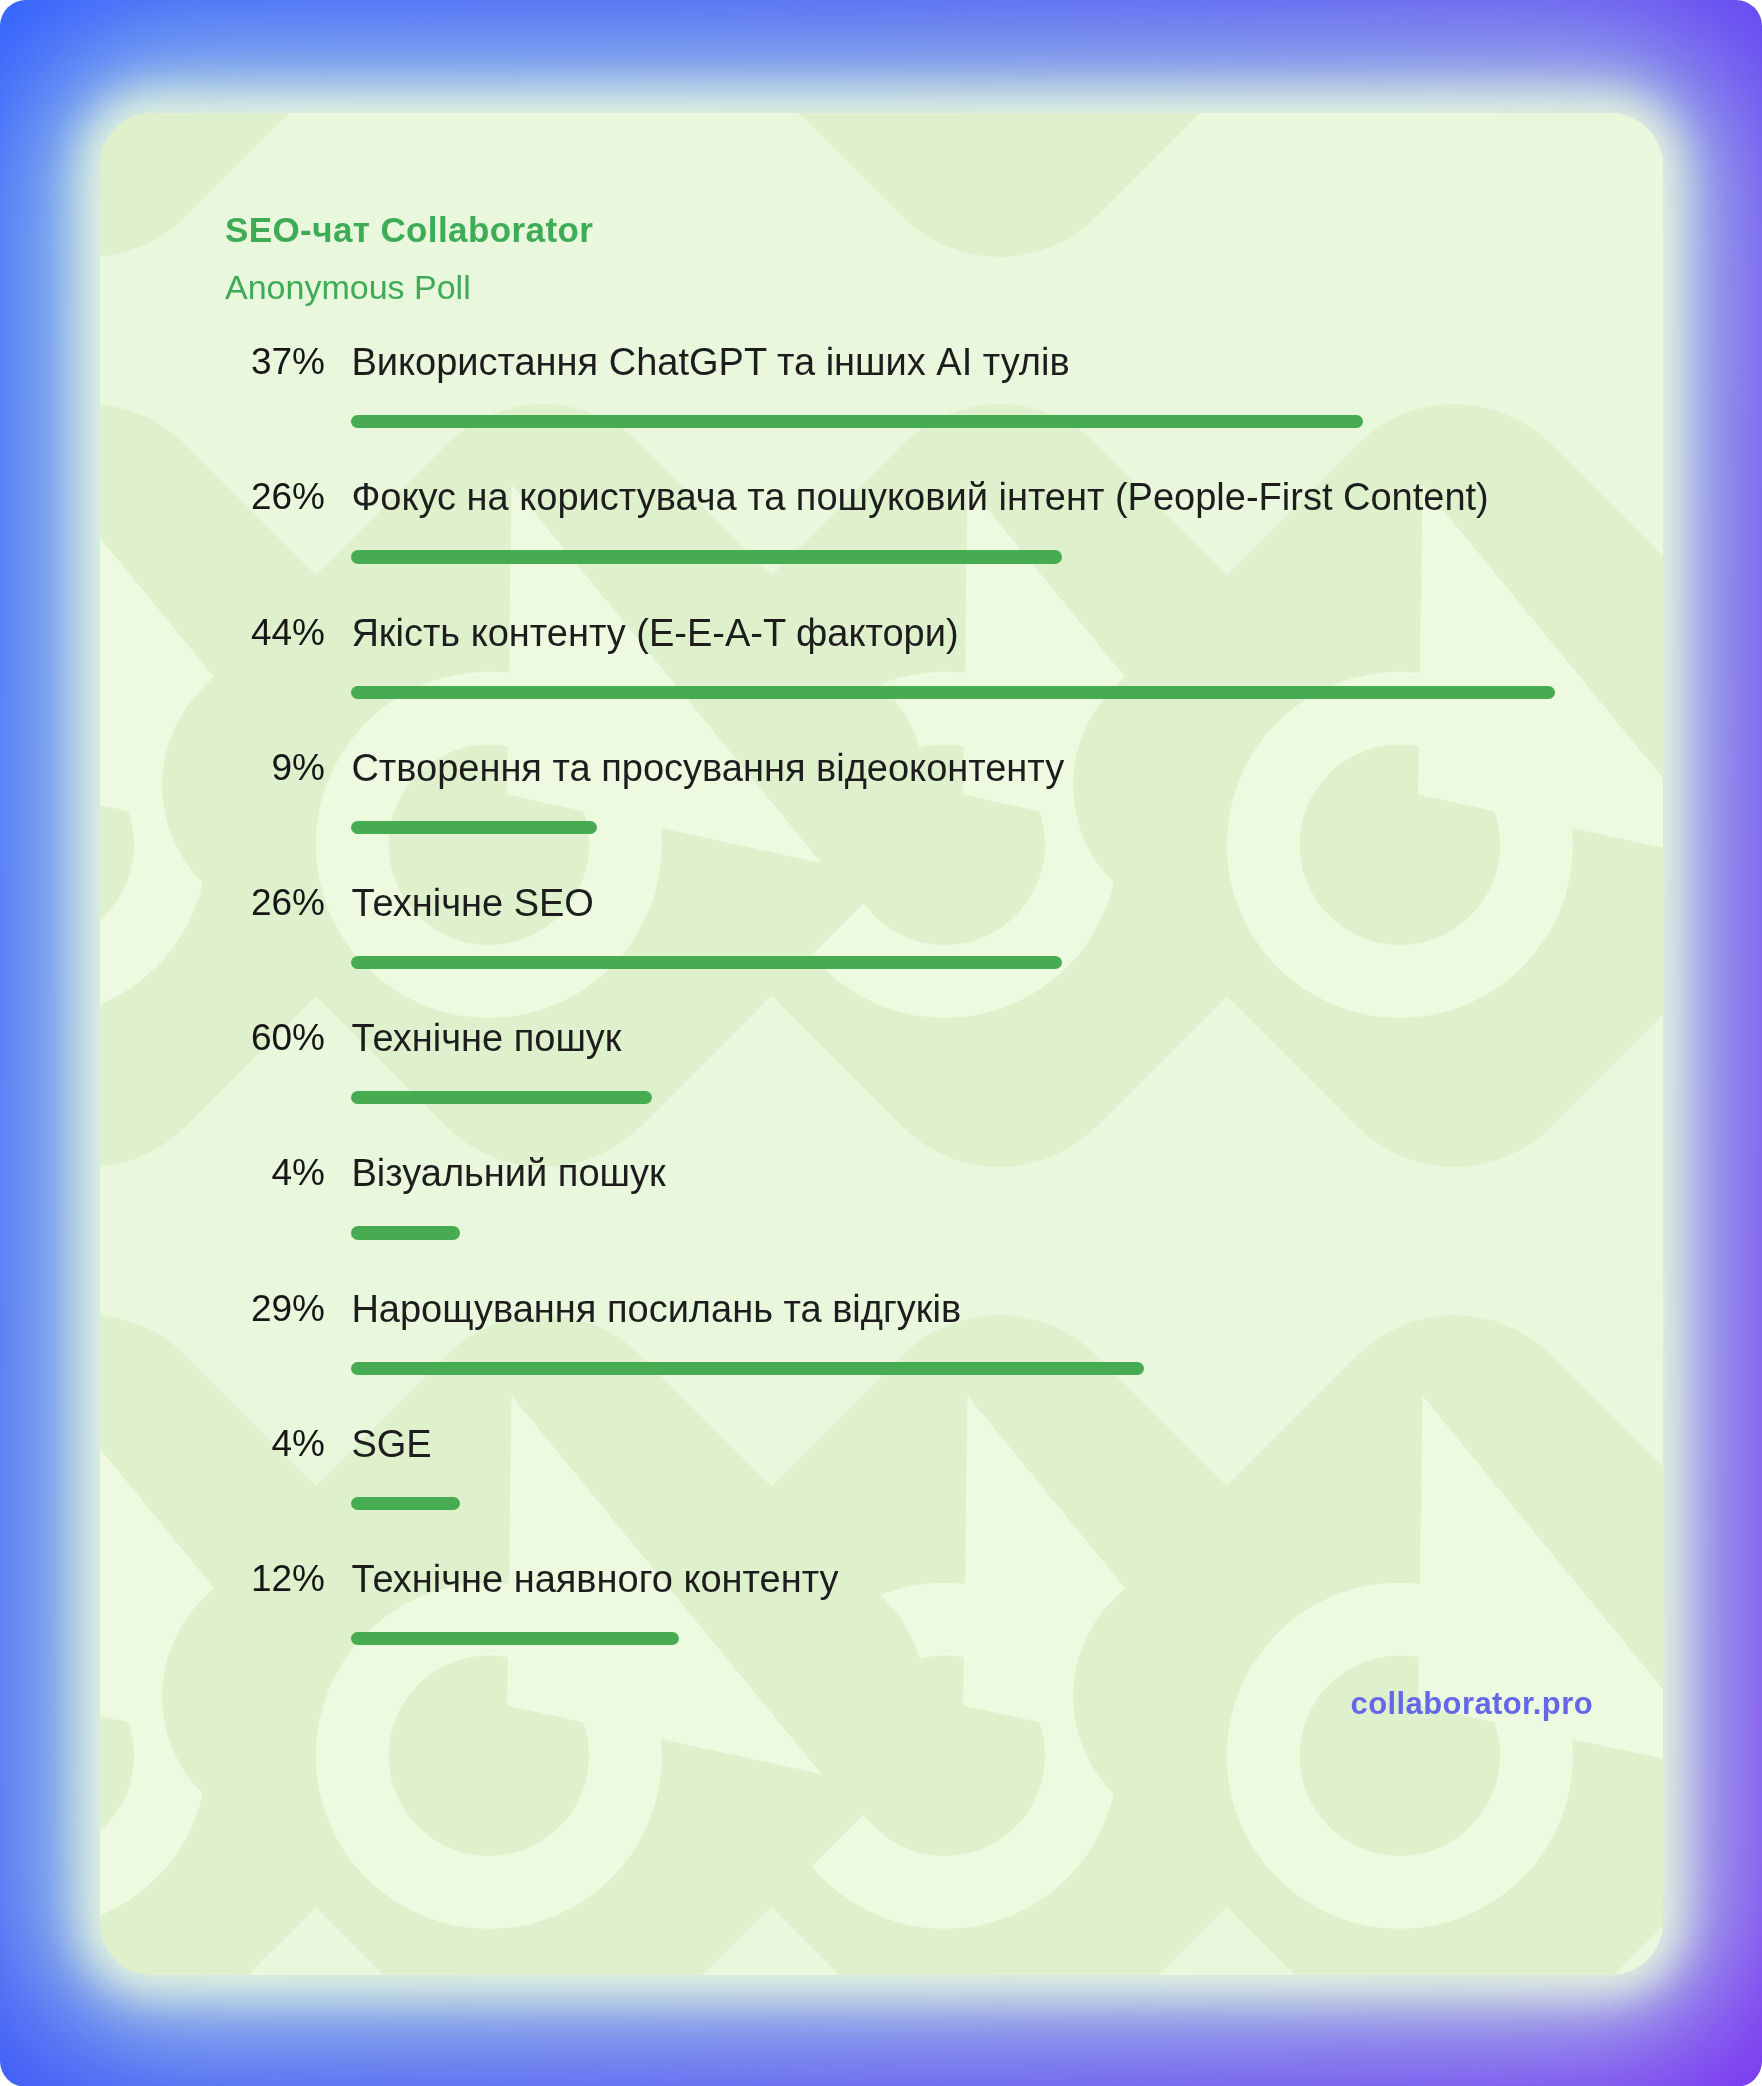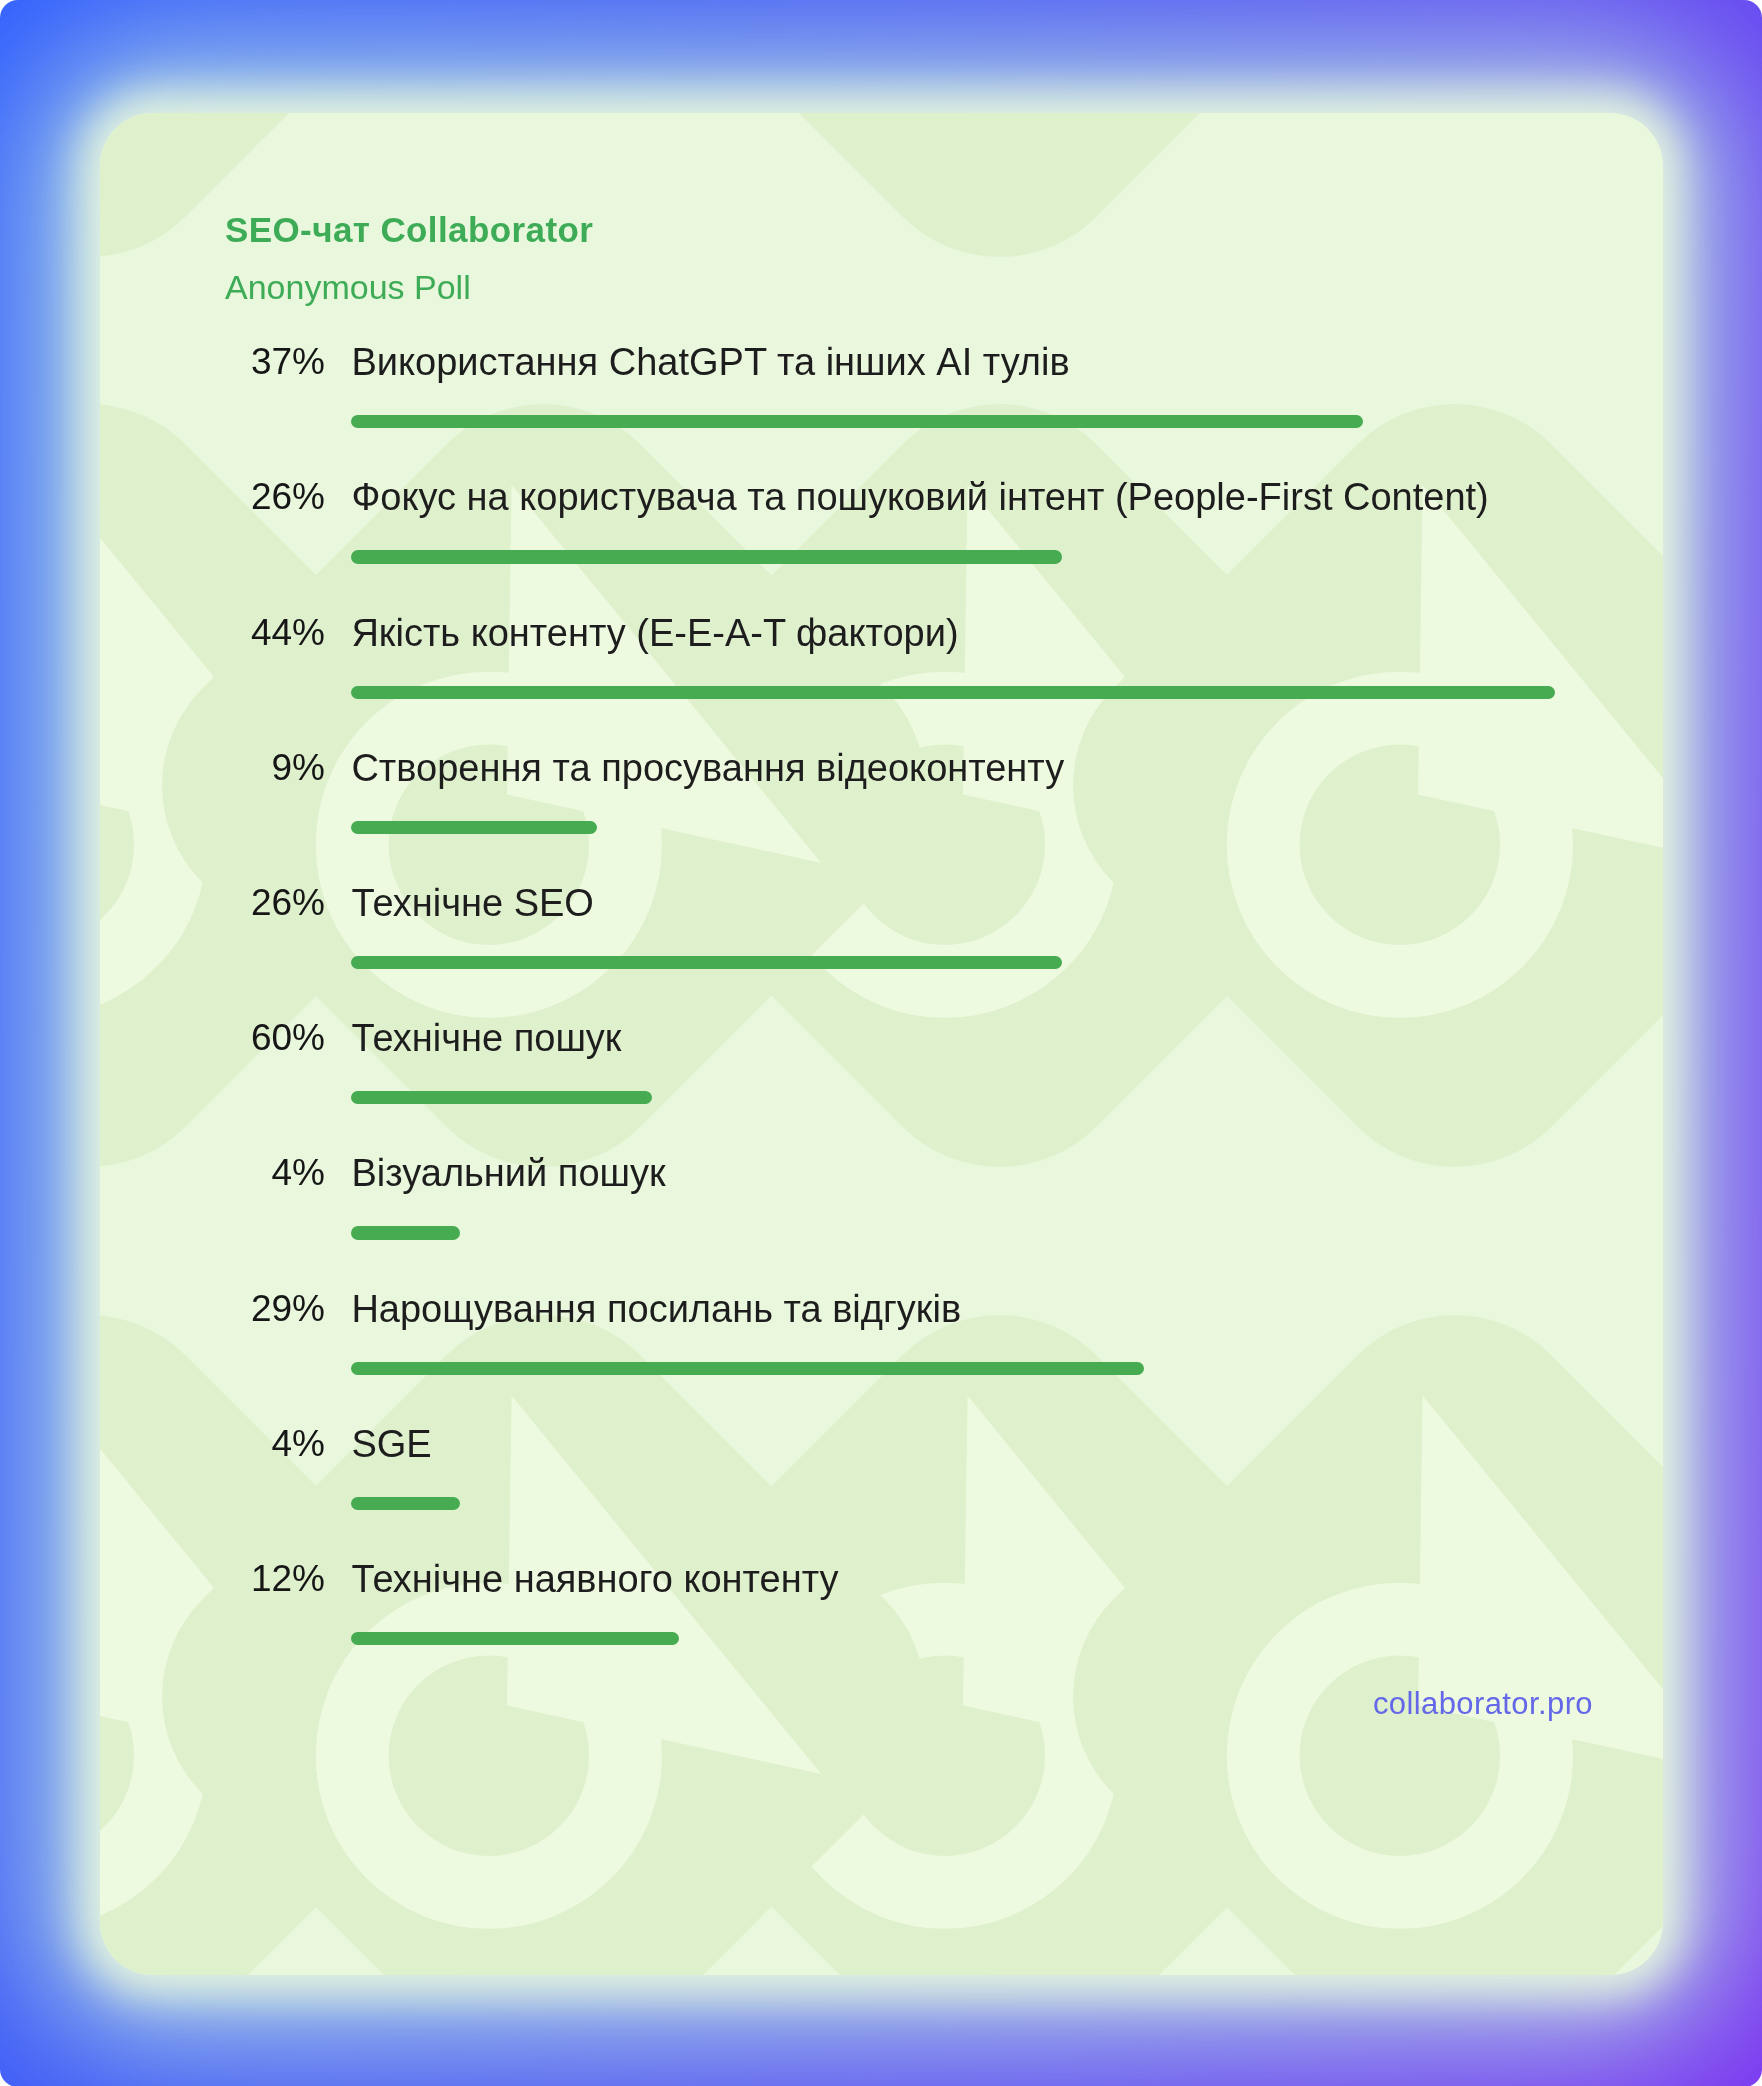--- a/index.html
+++ b/index.html
@@ -11,21 +11,21 @@
   }
   *{margin:0;padding:0;box-sizing:border-box;}
   html,body{background:#ffffff;}
   body{
     font-family:"Liberation Sans","DejaVu Sans",sans-serif;
     width:1762px;height:2087px;position:relative;overflow:hidden;
   }
   .canvas{position:absolute;inset:0;width:1762px;height:2087px;}
   
   .frame{
-    position:absolute;inset:0;border-radius:18px;
+    position:absolute;inset:0;border-radius:26px;
     background:linear-gradient(105deg,#2e5bfe 0%,#4453f5 42%,#5b49f3 65%,#7a30f1 100%);
     overflow:hidden;
   }
   
   .card{
     position:absolute;left:100px;top:113px;width:1563px;height:1862px;
     background:var(--card-bg);border-radius:53px;
     box-shadow:
       0 0 44px 20.6px rgba(233,248,222,0.95),
       0 0 110px 59px rgba(198,240,224,0.60),
@@ -63,21 +63,21 @@
   .opt{min-width:0;}
   .lbl{
     font-size:38px;line-height:68px;font-weight:400;color:#1d1d1d;
   }
   .bar{
     margin-top:19px;height:13.2px;border-radius:7.3px;
     background:var(--bar-green);
   }
   .footer{
     margin-top:2.9px;text-align:right;
-    font-size:31px;line-height:41px;font-weight:400;color:var(--link-blue);
+    font-size:31px;line-height:41px;font-weight:700;color:var(--link-blue);
     letter-spacing:0.4px;cursor:pointer;
   }
 </style>
 </head>
 <body>
 
 <div class="canvas">
   <div class="frame">
     <div class="card">
       <div class="wm-layer" id="wm-layer">

